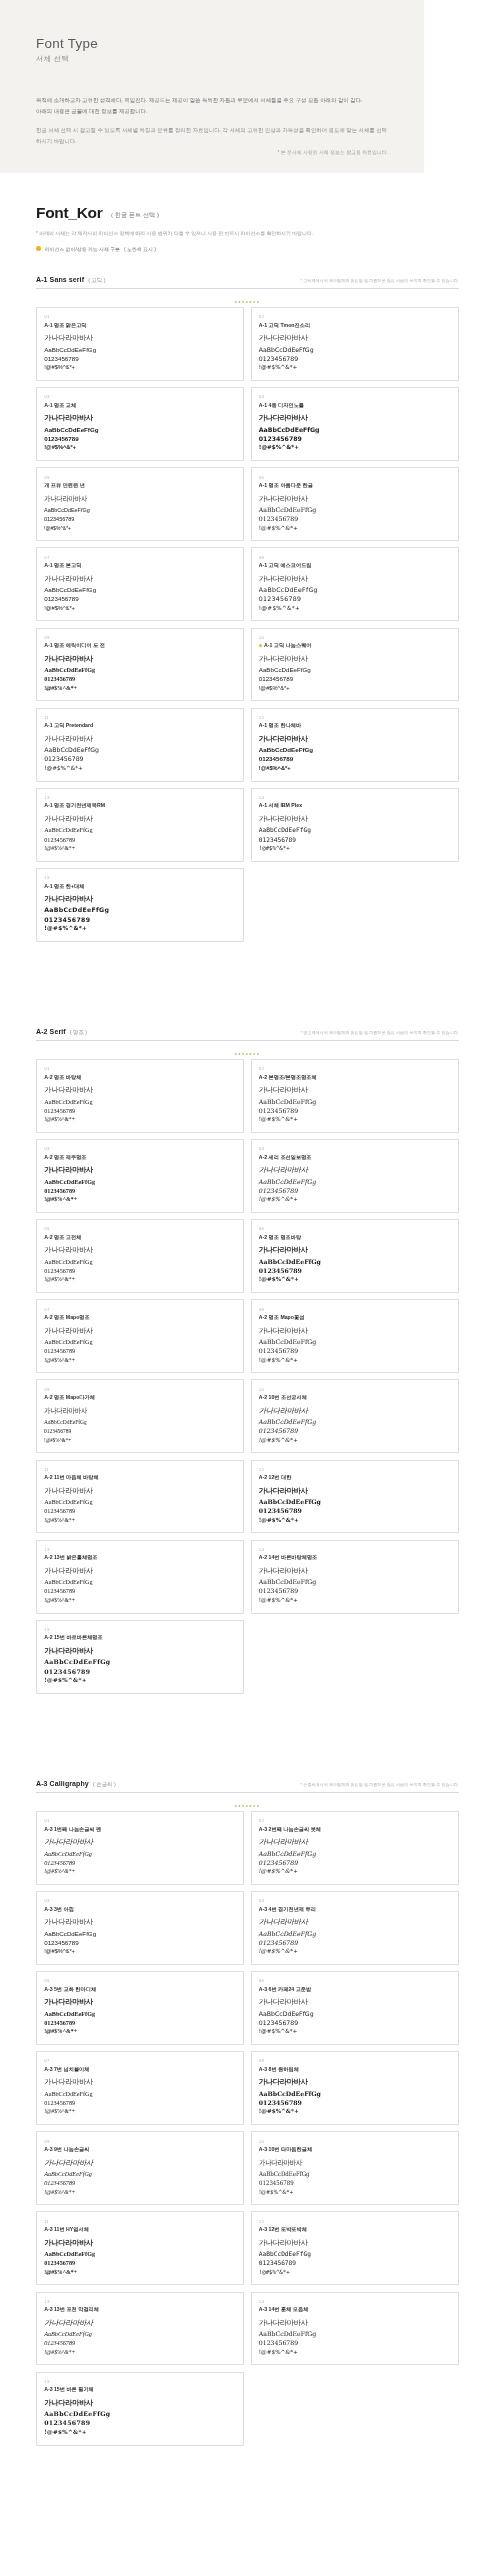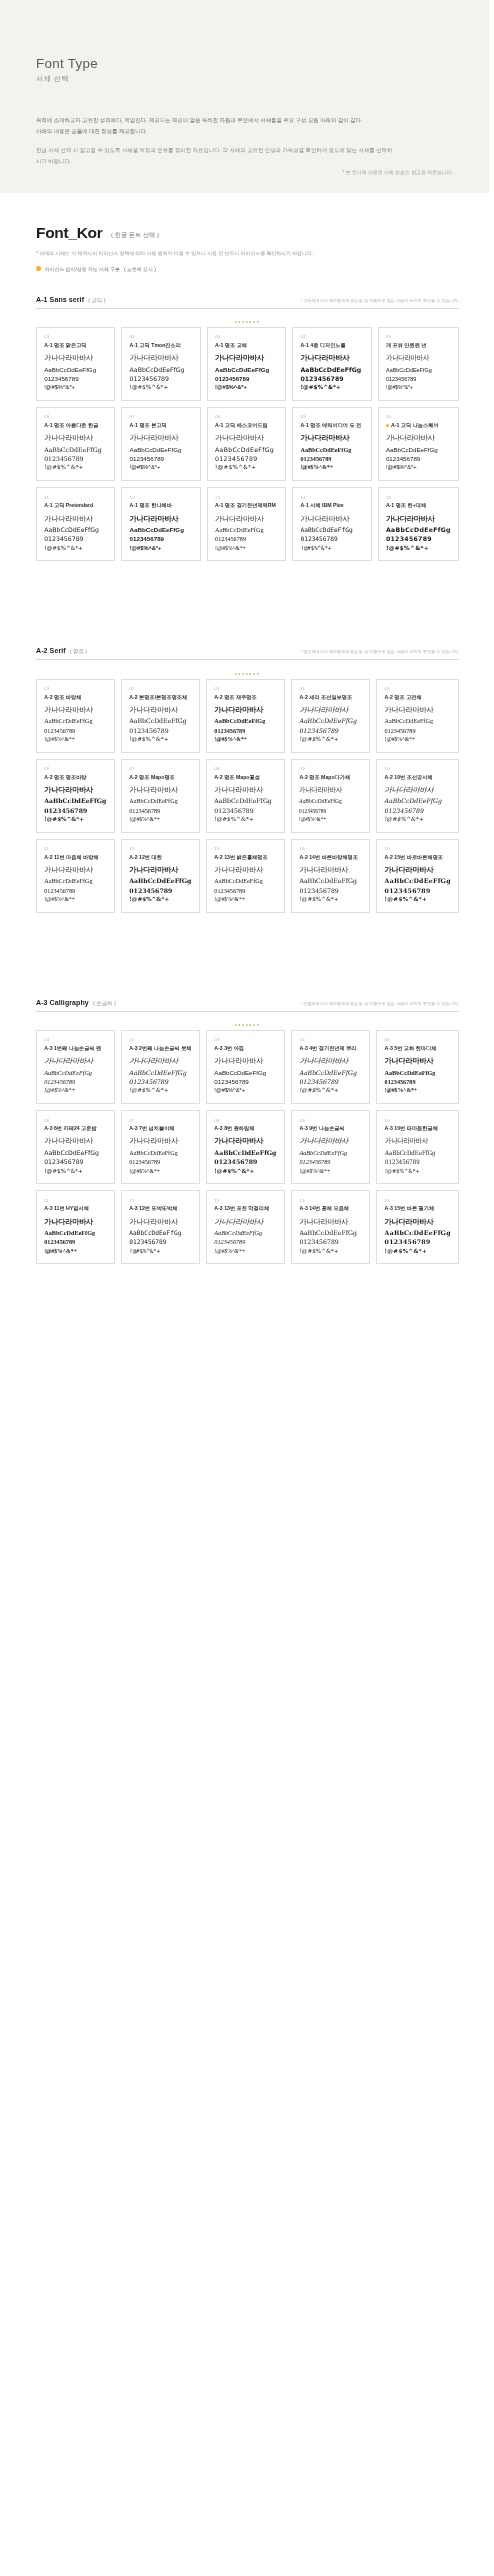--- a/index.html
+++ b/index.html
@@ -10,22 +10,22 @@
   }
   body {
     width: 495px;
     min-height: 3934px;
     position: relative;
     color: #222;
   }
 
   
   .header {
-    width: 489px;
-    padding: 56px 36px 26px 36px;
+    width: 424px;
+    padding: 36px 36px 26px 36px;
     background: #f4f2ef;
     position: relative;
   }
   .header-title {
     font-size: 13.4px;
     font-weight: 400;
     color: #5b5b5b;
     letter-spacing: 0.3px;
     margin: 0 0 3.1px 0;
   }
@@ -129,21 +129,21 @@
     text-align: center;
     font-size: 3.6px;
     color: #c2a24a;
     letter-spacing: 1.5px;
     margin-bottom: 3.1px;
   }
 
   
   .grid {
     display: grid;
-    grid-template-columns: repeat(5, 1fr);
+    grid-template-columns: repeat(2, 1fr);
     gap: 6.2px;
   }
   .card {
     border: 0.5px solid #dedede;
     background: #fff;
     padding: 6.2px 7.2px 8.2px 7.2px;
     min-height: 68px;
     position: relative;
   }
   .card-num {

